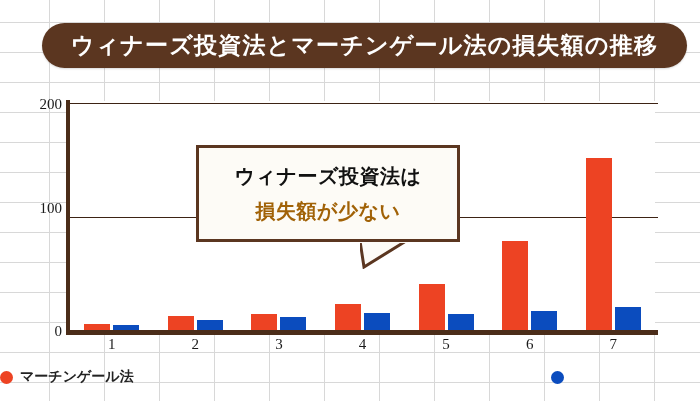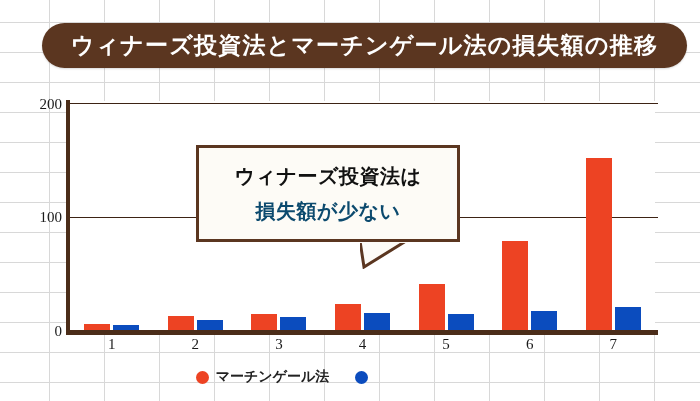--- a/index.html
+++ b/index.html
@@ -56,49 +56,49 @@
   .hline{position:absolute;height:1px;background:#3d2314;}
   #axis-x{position:absolute;left:66px;top:330px;width:592px;height:5px;background:#4b2d19;}
   #axis-y{position:absolute;left:66px;top:100px;width:4px;height:232px;background:#4b2d19;}
   
   #callout{
     position:absolute;left:196px;top:145px;width:264px;height:97px;
     background:#fdfbf6;border:3px solid #5b3620;box-sizing:border-box;
     display:flex;flex-direction:column;align-items:center;justify-content:center;gap:8px;
   }
   #callout-line1{font-size:20px;font-weight:bold;color:#111111;letter-spacing:.5px;}
-  #callout-line2{font-size:20px;font-weight:bold;color:#0c4a6e;letter-spacing:.5px;}
+  #callout-line2{font-size:20px;font-weight:bold;color:#a16207;letter-spacing:.5px;}
   #callout-tail{
     position:absolute;left:360px;top:241px;width:56px;height:28px;
   }
   
   #legend{
     position:absolute;left:0;top:364px;width:564px;height:26px;
-    display:flex;align-items:center;justify-content:center;gap:26px;
+    display:flex;align-items:center;justify-content:space-between;gap:26px;
   }
   .legend-item{display:flex;align-items:center;gap:7px;}
   .legend-dot{width:13px;height:13px;border-radius:50%;display:inline-block;}
   .legend-label{font-size:14px;font-weight:bold;color:#222;}
 </style>
 </head>
 <body>
 
 <div id="grid"></div>
 
 <div id="plot-bg"></div>
 
 <div class="hline" id="line-200" style="left:66px;top:103px;width:592px;"></div>
 <div class="hline" id="line-100" style="left:66px;top:217px;width:592px;"></div>
 
 <div id="axis-y"></div>
 <div id="axis-x"></div>
 
 <div id="ylabels">
   <span class="ytick" style="top:104px;">200</span>
-  <span class="ytick" style="top:217px;margin-left:40px;">100</span>
+  <span class="ytick" style="top:208px;margin-left:40px;">100</span>
   <span class="ytick" style="top:331px;">0</span>
 </div>
 
 <div id="bars">
   <div class="group">
     <div class="bar red" style="height: 5.725px; background: rgb(237, 67, 35);"></div>
     <div class="bar blue" style="height: 4.58px; background: rgb(11, 76, 190);"></div>
   </div>
   <div class="group">
     <div class="bar red" style="height: 13.74px; background: rgb(237, 67, 35);"></div>

